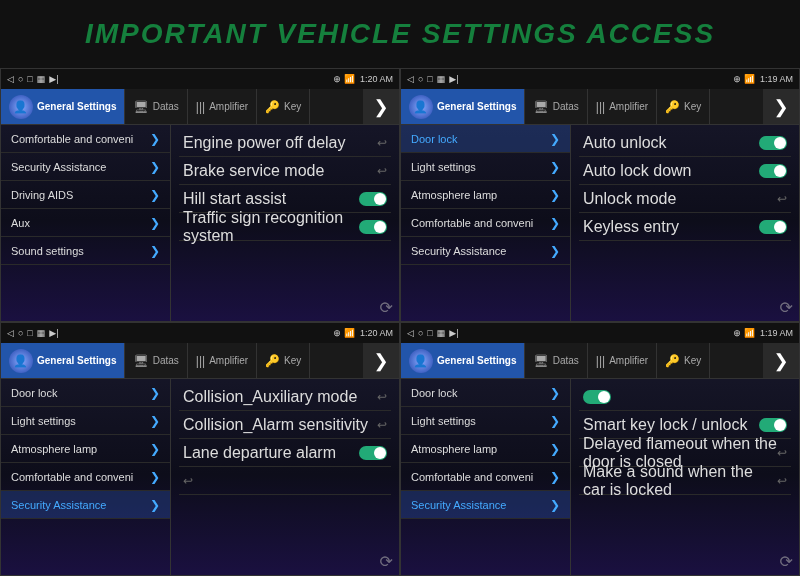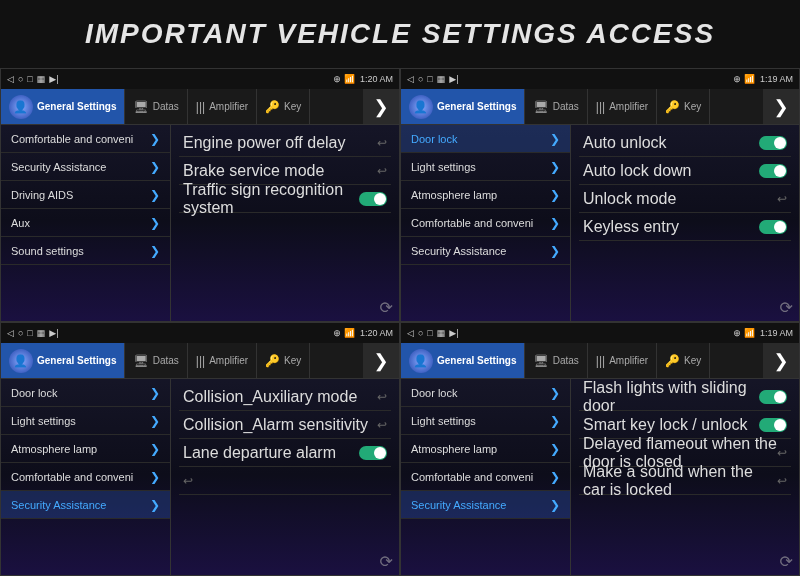--- a/index.html
+++ b/index.html
@@ -14,21 +14,21 @@
     
     .title-bar {
       width: 800px;
       height: 68px;
       background: #111;
       display: flex;
       align-items: center;
       justify-content: center;
     }
     .title-bar h1 {
-      color: #e5e5e5;
+      color: #15803d;
       font-size: 28px;
       font-weight: 900;
       font-style: italic;
       letter-spacing: 2px;
       text-transform: uppercase;
     }
 
     
     .panels-grid {
       display: grid;
@@ -270,20 +270,24 @@
         <div class="right-col">
           <div class="right-item">
             <span class="right-item-text">Engine power off delay</span>
             <span class="icon-arrow-right">↩</span>
           </div>
           <div class="right-item">
             <span class="right-item-text">Brake service mode</span>
             <span class="icon-arrow-right">↩</span>
           </div>
           <div class="right-item">
+            <span class="right-item-text">Hill start assist</span>
+            <span class="toggle-on"></span>
+          </div>
+          <div class="right-item">
             <span class="right-item-text">Traffic sign recognition system</span>
             <span class="toggle-on"></span>
           </div>
         </div>
       </div>
       <div class="watermark">⟳</div>
     </div>
     <div class="panel">
       <div class="status-bar">
     <div class="status-left">
@@ -491,21 +495,20 @@
             <span>Comfortable and conveni</span>
             <span class="chevron">❯</span>
           </div>
           <div class="menu-item active-item highlighted">
             <span>Security Assistance</span>
             <span class="chevron">❯</span>
           </div>
         </div>
         <div class="right-col">
           <div class="right-item">
-            <span class="right-item-text">Flash lights with sliding door</span>
             <span class="toggle-on"></span>
           </div>
           <div class="right-item">
             <span class="right-item-text">Smart key lock / unlock</span>
             <span class="toggle-on"></span>
           </div>
           <div class="right-item">
             <span class="right-item-text">Delayed flameout when the door is closed</span>
             <span class="icon-arrow-right">↩</span>
           </div>

